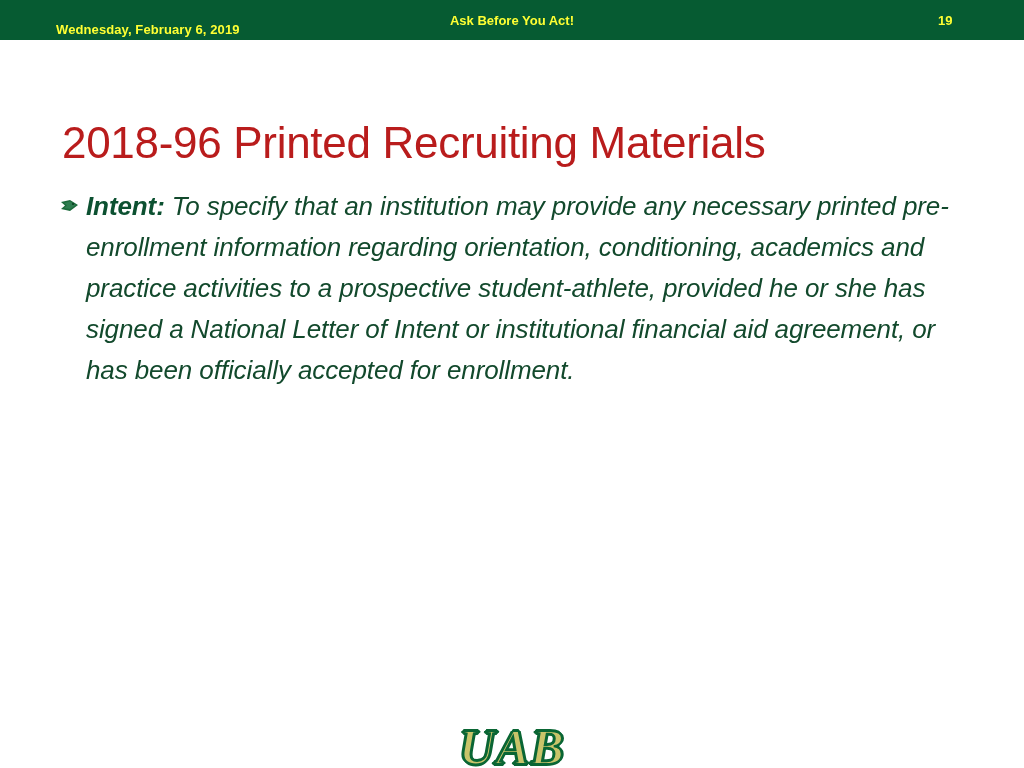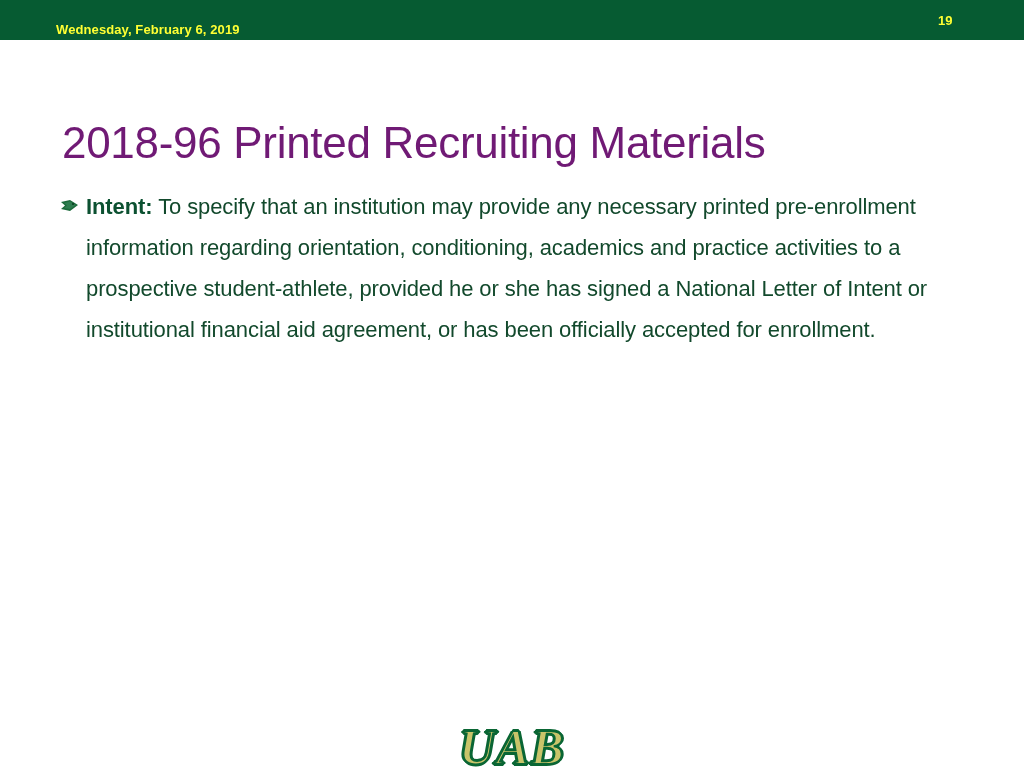--- a/index.html
+++ b/index.html
@@ -57,21 +57,21 @@
     font-weight: bold;
     text-align: right;
   }
 
   
   .slide-title {
     position: absolute;
     left: 62px;
     top: 88px;
     width: 900px;
-    color: #701a75;
+    color: #b91c1c;
     font-size: 44px;
     line-height: 52px;
     font-weight: normal;
     letter-spacing: -0.3px;
   }
 
   
   .body-list {
     position: absolute;
     left: 60px;
@@ -87,23 +87,24 @@
   .bullet-icon {
     position: absolute;
     left: 0;
     top: 12px;
     width: 19px;
     height: 13px;
   }
   .bullet-text {
     display: block;
     color: #12492C;
-    font-size: 22px;
+    font-size: 26px;
     line-height: 41px;
     letter-spacing: -0.1px;
+    font-style: italic;
   }
   .bullet-text .lead {
     font-weight: bold;
     color: #0C5131;
   }
 
   
   .footer-logo {
     position: absolute;
     left: 0;
@@ -125,20 +126,21 @@
        0 2px 0 #0A6634,
        0 -2px 0 #0A6634;
     display: inline-block;
   }
 </style>
 </head>
 <body>
 
 <div class="header-bar">
   <span class="header-date">Wednesday, February 6, 2019</span>
+  <span class="header-title">Ask Before You Act!</span>
   <span class="header-page">19</span>
 </div>
 
 <h1 class="slide-title">2018-96 Printed Recruiting Materials</h1>
 
 <div class="body-list">
 
   <div class="bullet-row">
     <span class="bullet-icon">
       <svg width="19" height="13" viewBox="0 0 19 13" xmlns="http://www.w3.org/2000/svg">

